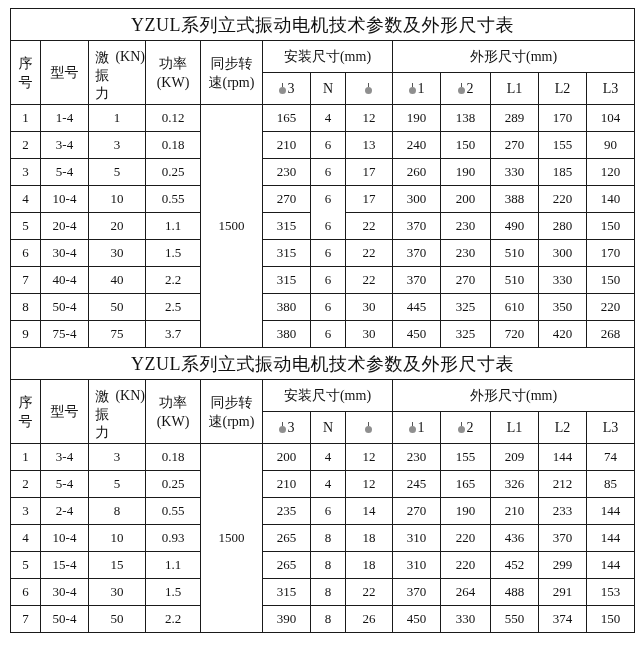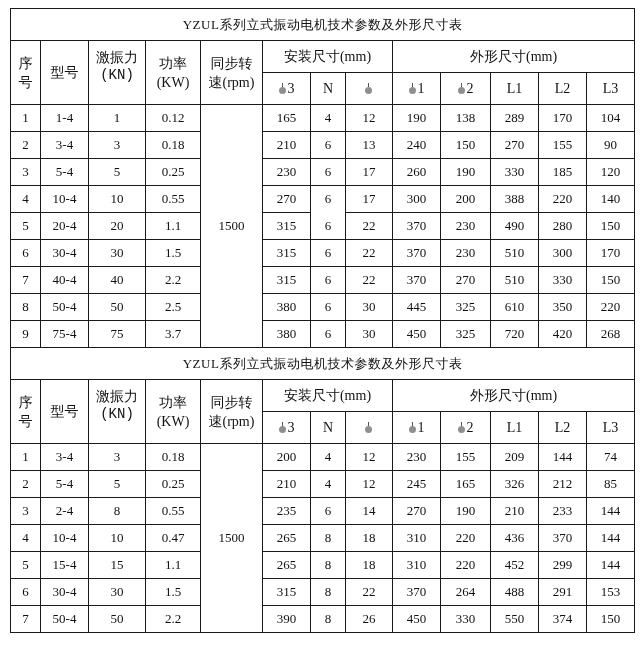--- a/index.html
+++ b/index.html
@@ -16,27 +16,27 @@
   }
   #t2{margin-top:-1px;}
   td,th{
     border:1px solid #1a1a1a;
     text-align:center;
     vertical-align:middle;
     padding:0;
     font-weight:normal;
     overflow:hidden;
   }
-  .title-row td{height:31px;font-size:13px;letter-spacing:0.5px;margin-left:36px;}
+  .title-row td{height:31px;font-size:18px;letter-spacing:0.5px;margin-left:36px;}
   thead th{height:31px;font-size:14px;}
   tbody td{height:26px;font-size:13px;}
   .stack div{line-height:19px;}
   .spread{
-    display:flex;flex-direction:column;justify-content:flex-start;
-    height:60px;box-sizing:border-box;padding:6px 0 9px 0;font-family:Liberation Mono, monospace;
+    display:flex;flex-direction:row;justify-content:space-between;
+    height:60px;box-sizing:border-box;padding:6px 0 9px 0;
   }
   
   .phi{display:inline-block;width:8px;height:11px;position:relative;vertical-align:-1px;margin-right:1px;}
   .phi::before{content:"";position:absolute;left:3px;top:0;width:1px;height:4px;background:#555;}
   .phi::after{content:"";position:absolute;left:0;bottom:0;width:7px;height:7px;border-radius:50%;background:#8f8f8f;}
   
   .no-b{border-bottom:none;}
   .no-t{border-top:none;}
 </style>
 </head>
@@ -334,21 +334,21 @@
           <td>270</td>
           <td>190</td>
           <td>210</td>
           <td>233</td>
           <td>144</td>
         </tr>
         <tr>
           <td>4</td>
           <td>10-4</td>
           <td>10</td>
-          <td>0.47</td>
+          <td>0.93</td>
           <td>265</td>
           <td>8</td>
           <td>18</td>
           <td>310</td>
           <td>220</td>
           <td>436</td>
           <td>370</td>
           <td>144</td>
         </tr>
         <tr>

